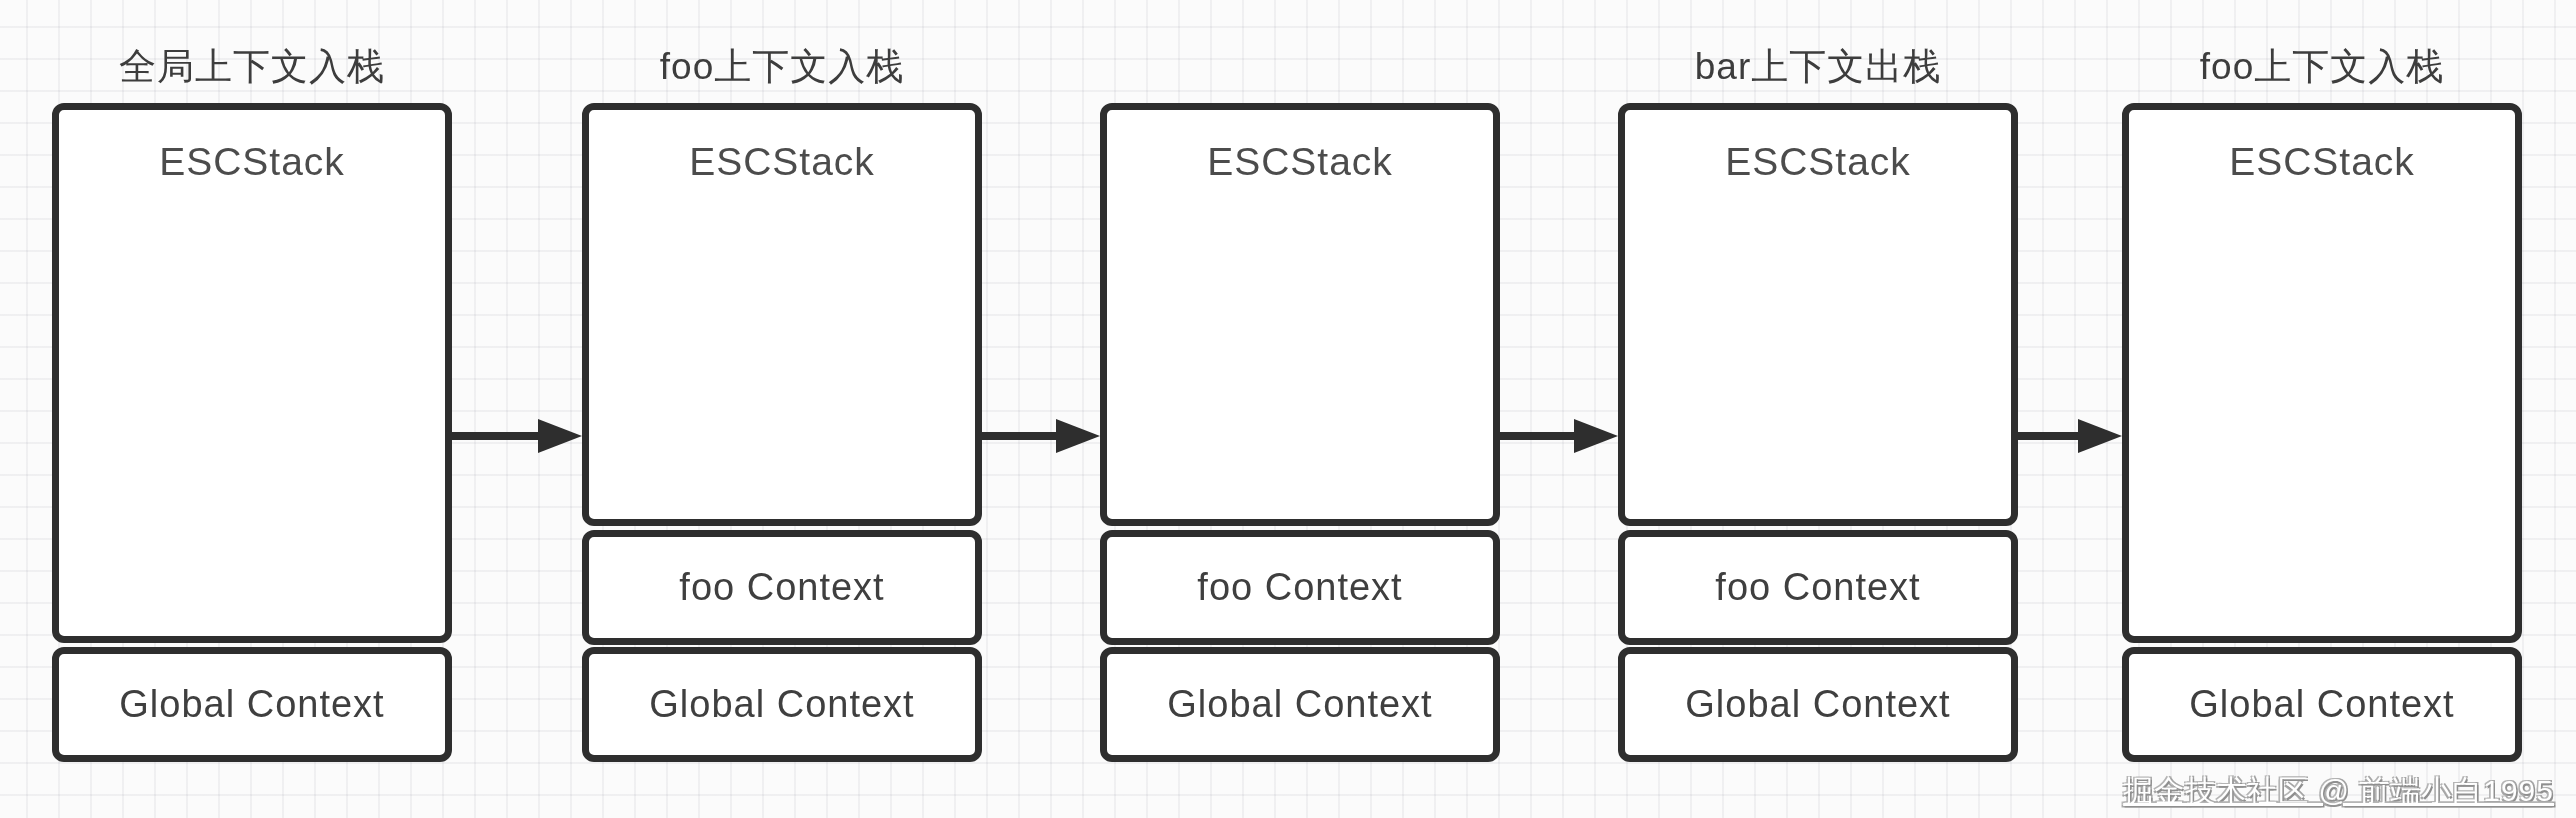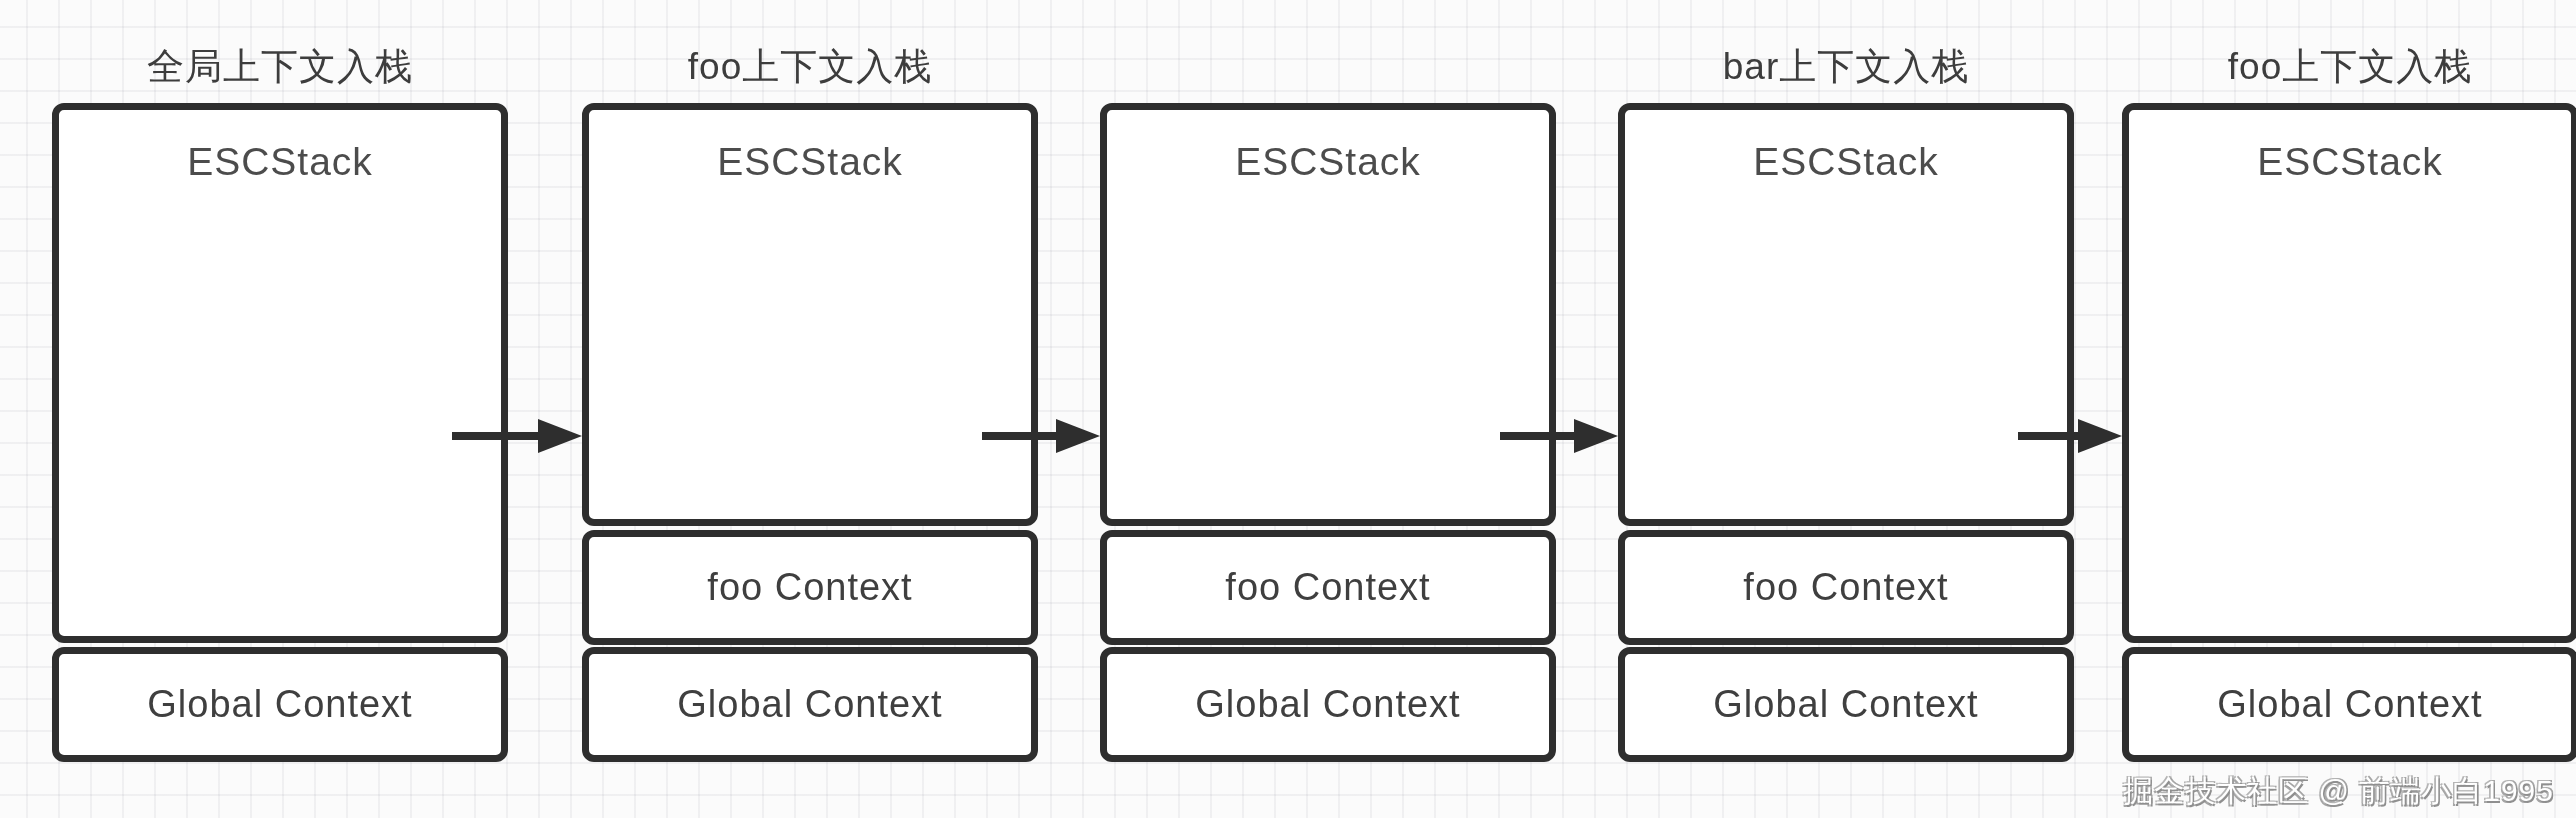--- a/index.html
+++ b/index.html
@@ -16,21 +16,21 @@
       linear-gradient(rgba(160,160,170,0.13) 2px, transparent 2px),
       linear-gradient(90deg, rgba(160,160,170,0.13) 2px, transparent 2px);
     background-size: 32px 32px;
     background-position: -6px -6px;
     font-family: "Liberation Sans", "DejaVu Sans", sans-serif;
   }
 
   .stage {
     position: absolute;
     top: 0;
-    width: 456px;
+    width: 400px;
     height: 818px;
   }
   .stage-title {
     position: absolute;
     top: 42px;
     left: 0;
     width: 100%;
     text-align: center;
     font-size: 37px;
     font-weight: 500;
@@ -108,20 +108,21 @@
     bottom: 6px;
     font-size: 30px;
     letter-spacing: 1px;
     color: #ffffff;
     white-space: nowrap;
     text-shadow:
       1.5px 1.5px 0 #8f8f8f,
       -1.5px -1.5px 0 #b5b5b5,
       1.5px -1.5px 0 #a5a5a5,
       -1.5px 1.5px 0 #a5a5a5;
+    text-decoration: underline;
   }
 </style>
 </head>
 <body>
 
 <div class="canvas">
 
   <div class="stage" style="left:52px">
     <div class="stage-title">全局上下文入栈</div>
     <div class="stack">
@@ -162,21 +163,21 @@
       <div class="frame">Global Context</div>
     </div>
   </div>
 
   <div class="arrow" style="left:1500px; width:118px">
     <span class="shaft"></span>
     <span class="head"></span>
   </div>
 
   <div class="stage" style="left:1618px">
-    <div class="stage-title">bar上下文入栈</div>
+    <div class="stage-title">bar上下文出栈</div>
     <div class="stack">
       <div class="esc-segment">
         <span class="esc-label">ESCStack</span>
       </div>
       <div class="frame">foo Context</div>
       <div class="frame">Global Context</div>
     </div>
   </div>
 
   <div class="arrow" style="left:2018px; width:104px">

